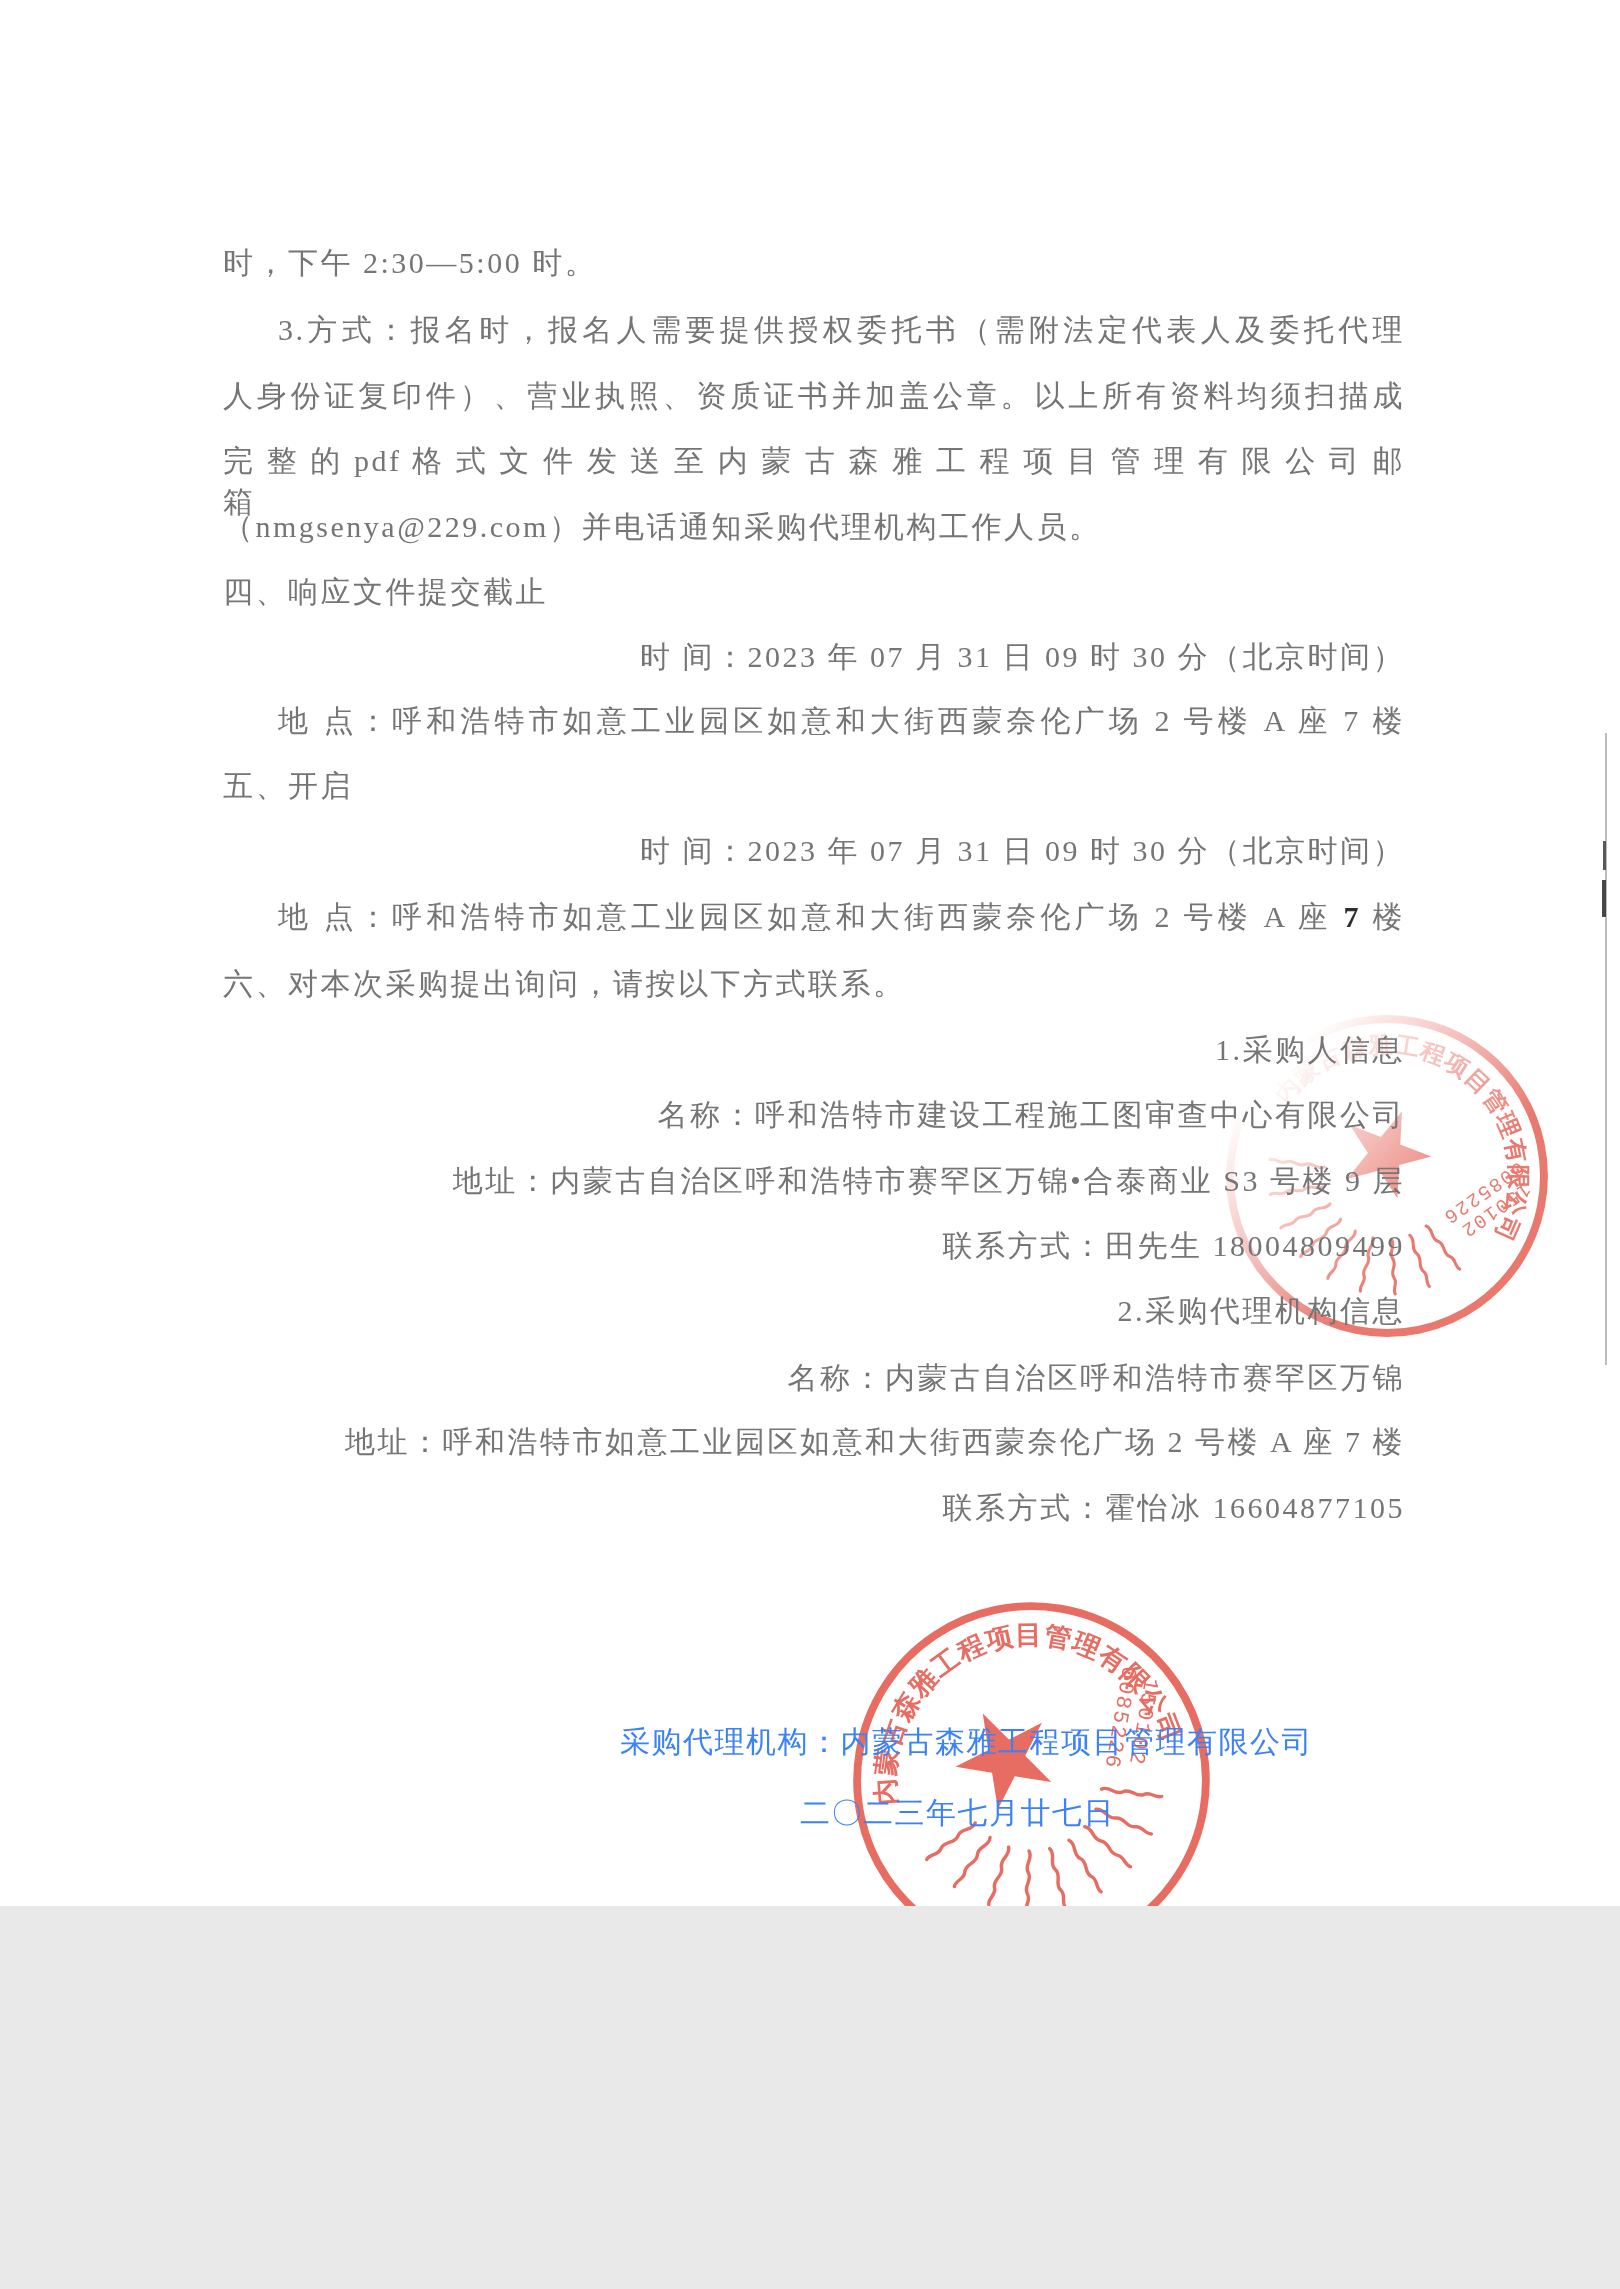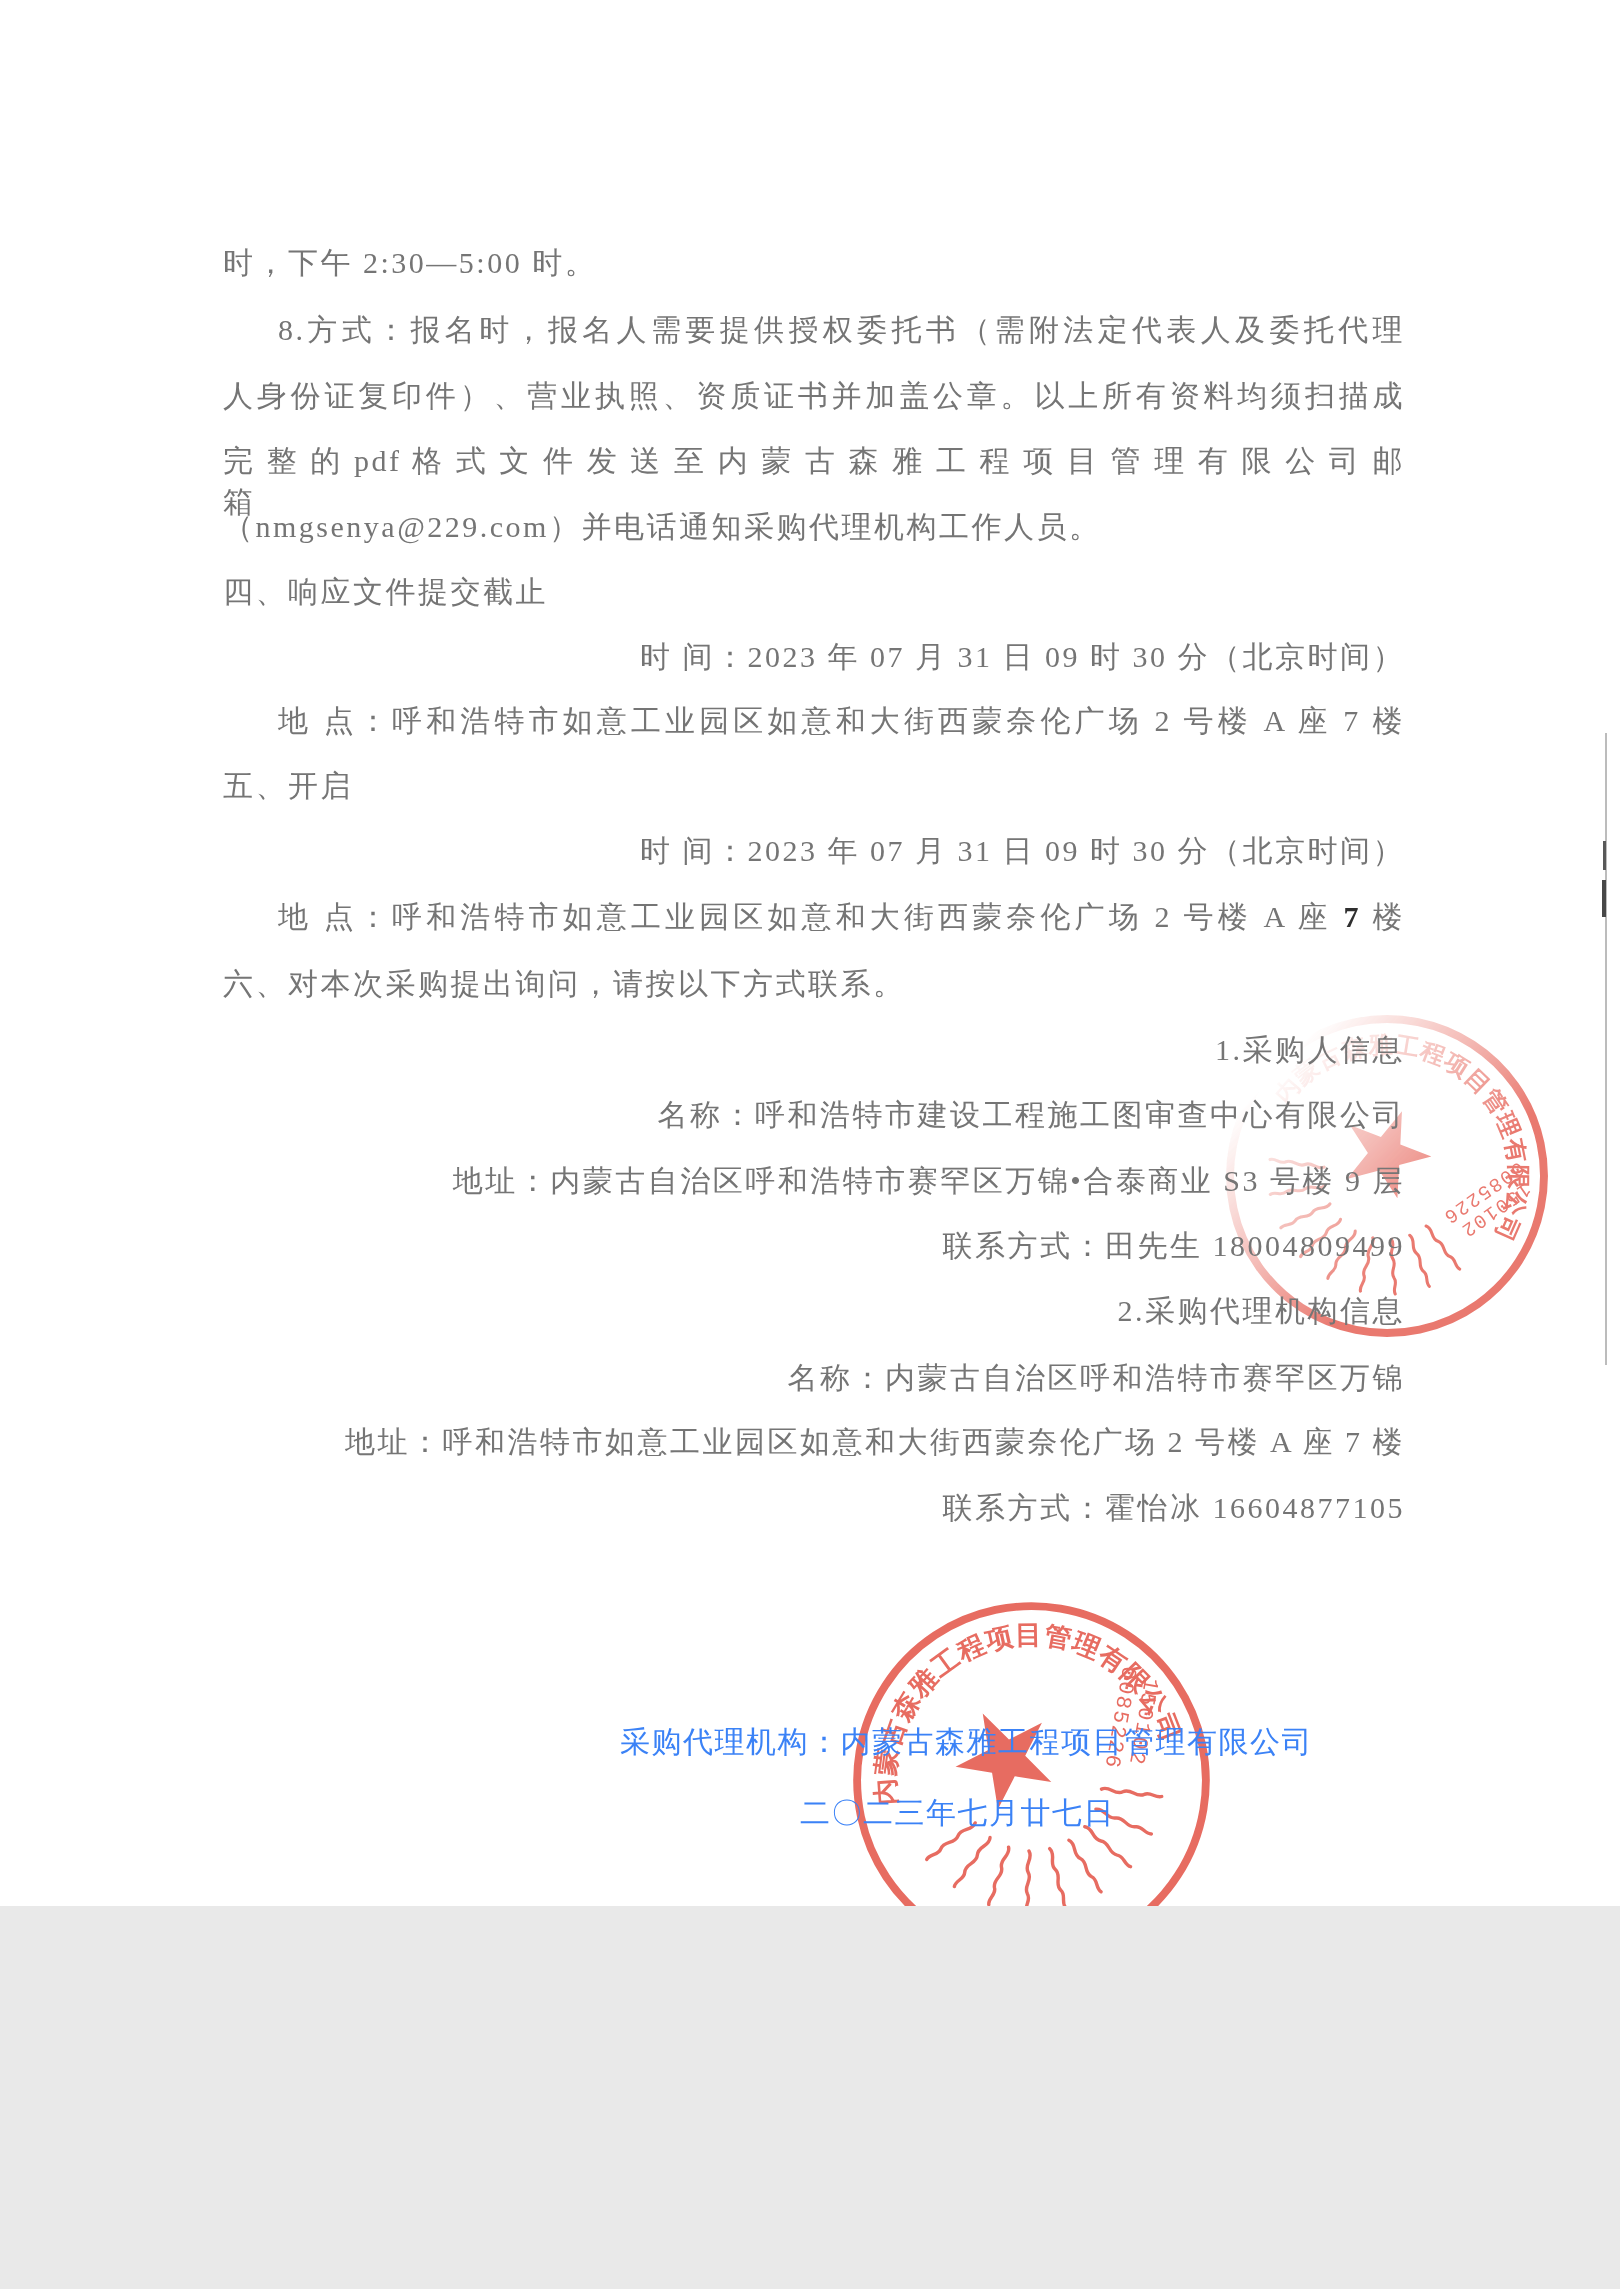--- a/index.html
+++ b/index.html
@@ -36,21 +36,21 @@
   .edge-line{position:absolute;left:1605px;top:733px;width:2px;height:632px;background:#bcbcbc;z-index:1;}
   .edge-tick1{position:absolute;left:1603px;top:841px;width:2.9px;height:29px;background:#585858;z-index:2;}
   .edge-tick2{position:absolute;left:1602px;top:880px;width:3.9px;height:37px;background:#474747;z-index:2;}
 </style>
 </head>
 <body>
 
 <div class="page">
 
   <div class="ln" style="top:242px">时，下午 2:30—5:00 时。</div>
-  <div class="ln indent fill" style="top:309px">8.方式：报名时，报名人需要提供授权委托书（需附法定代表人及委托代理</div>
+  <div class="ln indent fill" style="top:309px">3.方式：报名时，报名人需要提供授权委托书（需附法定代表人及委托代理</div>
   <div class="ln fill" style="top:375px">人身份证复印件）、营业执照、资质证书并加盖公章。以上所有资料均须扫描成</div>
   <div class="ln fill" style="top:440px">完 整 的 pdf 格 式 文 件 发 送 至 内 蒙 古 森 雅 工 程 项 目 管 理 有 限 公 司 邮 箱</div>
   <div class="ln" style="top:506px">（nmgsenya@229.com）并电话通知采购代理机构工作人员。</div>
   <div class="ln" style="top:571px">四、响应文件提交截止</div>
   <div class="ln indent" style="top:636px">时 间：2023 年 07 月 31 日 09 时 30 分（北京时间）</div>
   <div class="ln indent fill" style="top:700px">地 点：呼和浩特市如意工业园区如意和大街西蒙奈伦广场 2 号楼 A 座 7 楼</div>
   <div class="ln" style="top:765px">五、开启</div>
   <div class="ln indent" style="top:830px">时 间：2023 年 07 月 31 日 09 时 30 分（北京时间）</div>
   <div class="ln indent fill" style="top:896px">
     <span>地 点：呼和浩特市如意工业园区如意和大街西蒙奈伦广场 2 号楼 A 座 </span><span class="emph">7</span><span> 楼</span>

